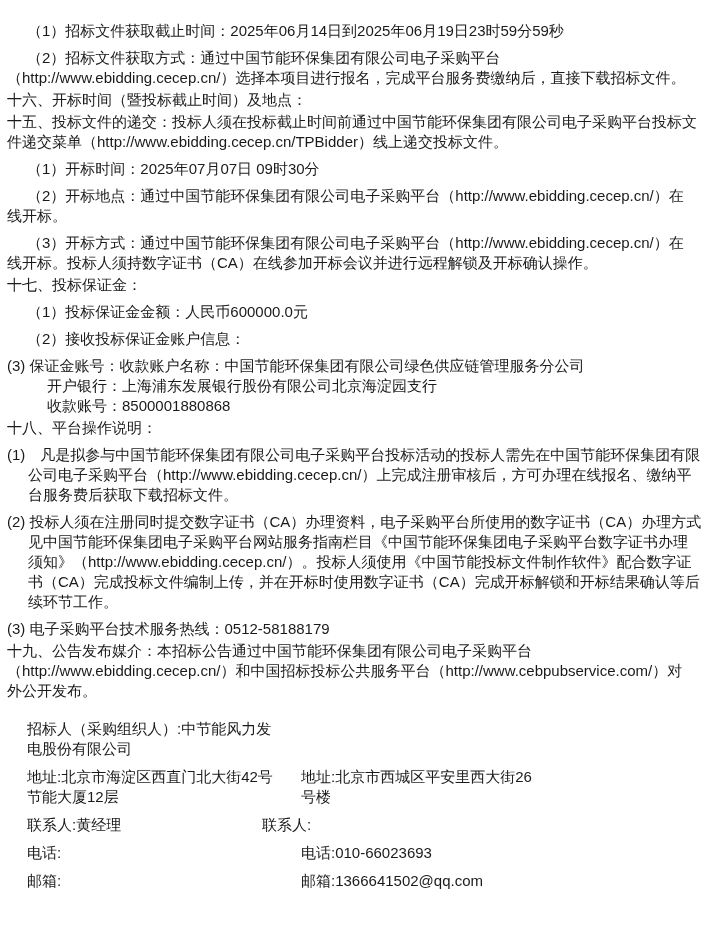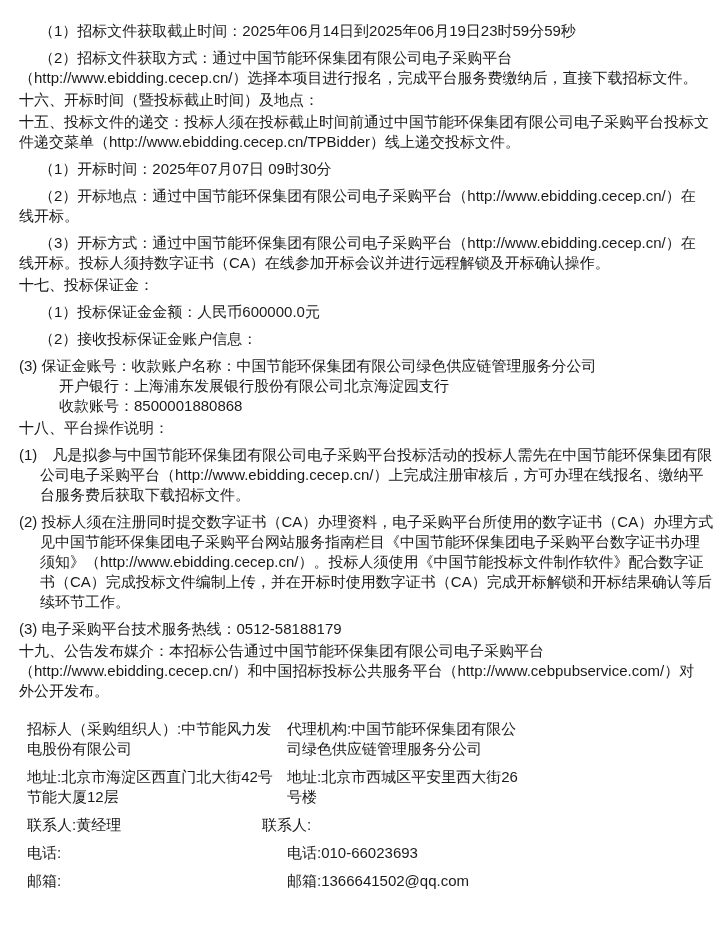--- a/index.html
+++ b/index.html
@@ -9,31 +9,31 @@
     box-sizing: border-box;
     background: #ffffff;
     color: #1a1a1a;
     font-family: "Liberation Sans", "DejaVu Sans", sans-serif;
     font-size: 15px;
     line-height: 20px;
     padding: 14px 7px 0 7px;
     overflow: hidden;
   }
   .para {
-    margin: 7px 0 0 12px;
+    margin: 7px 0 0 0;
     white-space: pre-line; 
   }
   .para.section { margin-top: 2px; }
   .para.indent  { text-indent: 20px; }
   .para.hang21  { padding-left: 21px; text-indent: -21px; }
   .para.hang40  { padding-left: 40px; text-indent: -40px; }
   .contact-table { margin: 14px 0 0 20px; }
   .contact-row { display: flex; padding: 4px 0; }
   .contact-cell { white-space: normal; }
-  .contact-cell.left  { width: 250px; margin-right: 10px; }
+  .contact-cell.left  { width: 250px; margin-right: 24px; }
   .contact-cell.right { width: 235px; }
 </style>
 </head>
 <body>
 
 <div class="page">
 
   <p class="para indent">（1）招标文件获取截止时间：2025年06月14日到2025年06月19日23时59分59秒</p>
   <p class="para indent">（2）招标文件获取方式：通过中国节能环保集团有限公司电子采购平台
 （http://www.ebidding.cecep.cn/）选择本项目进行报名，完成平台服务费缴纳后，直接下载招标文件。</p>
@@ -61,21 +61,20 @@
 书（CA）完成投标文件编制上传，并在开标时使用数字证书（CA）完成开标解锁和开标结果确认等后
 续环节工作。</p>
   <p class="para hang21">(3) 电子采购平台技术服务热线：0512-58188179</p>
   <p class="para section">十九、公告发布媒介：本招标公告通过中国节能环保集团有限公司电子采购平台
 （http://www.ebidding.cecep.cn/）和中国招标投标公共服务平台（http://www.cebpubservice.com/）对
 外公开发布。</p>
 
   <div class="contact-table">
     <div class="contact-row">
       <div class="contact-cell left">招标人（采购组织人）:中节能风力发电股份有限公司</div>
-      <div class="contact-cell right">代理机构:中国节能环保集团有限公司绿色供应链管理服务分公司</div>
     </div>
     <div class="contact-row">
       <div class="contact-cell left">地址:北京市海淀区西直门北大街42号节能大厦12层</div>
       <div class="contact-cell right">地址:北京市西城区平安里西大街26号楼</div>
     </div>
     <div class="contact-row">
       <div class="contact-cell right">联系人:黄经理</div>
       <div class="contact-cell left">联系人:</div>
     </div>
     <div class="contact-row">

